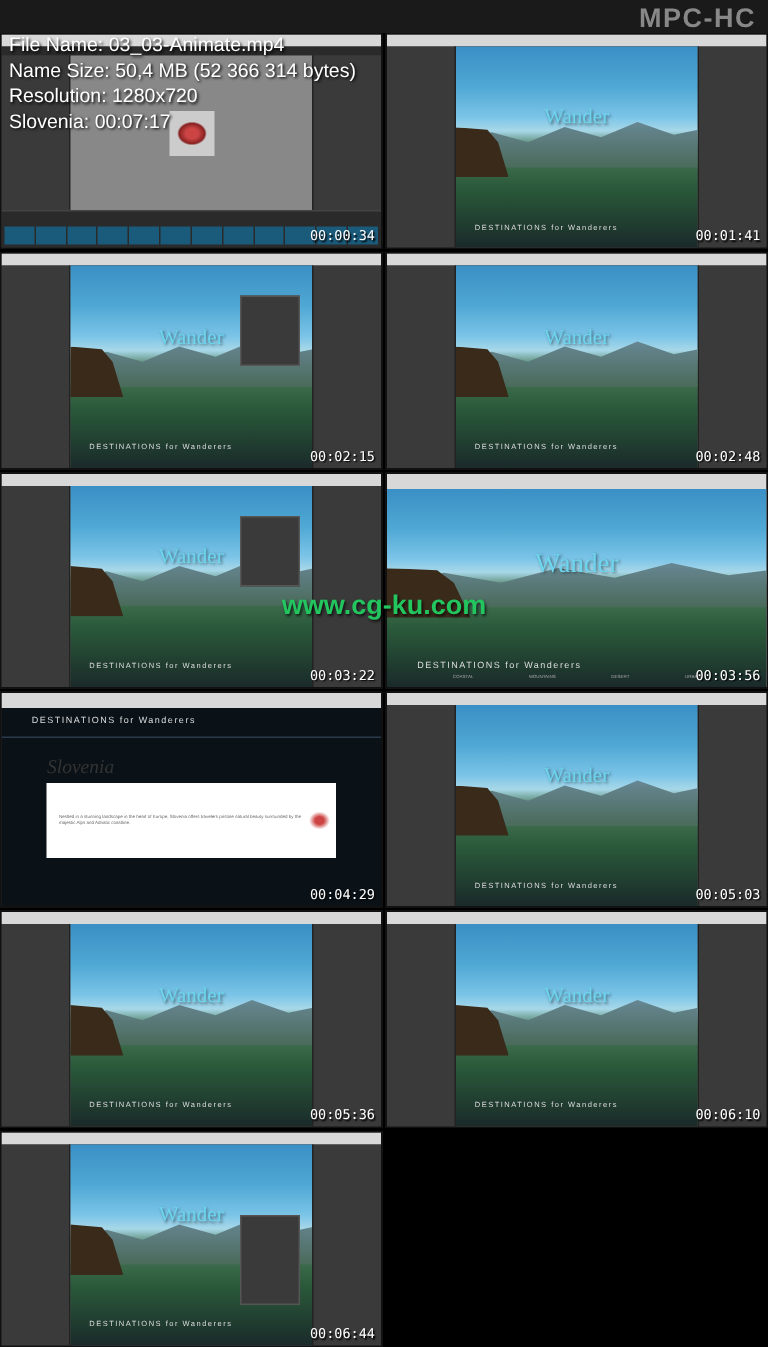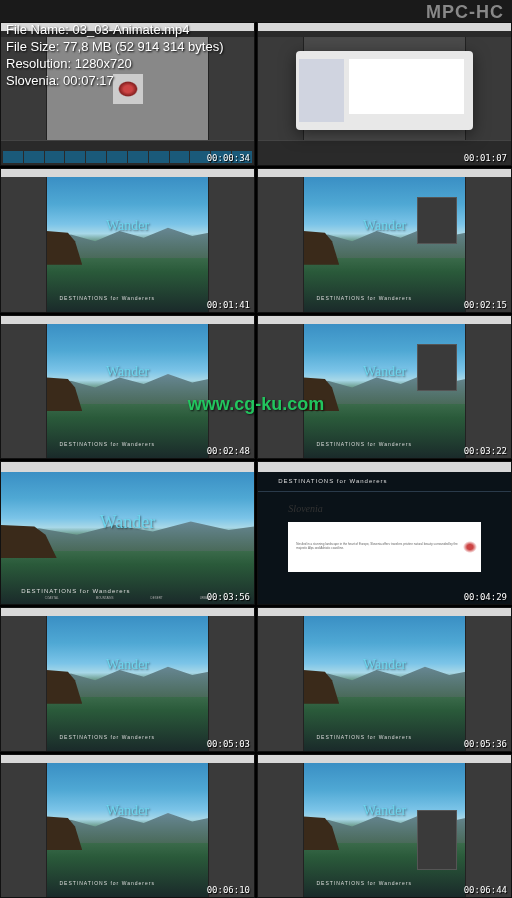--- a/index.html
+++ b/index.html
@@ -255,21 +255,21 @@
       align-items: center;
       padding: 4px;
     }
     .slovenia-title {
       position: absolute;
       top: 10%;
       left: 12%;
       font-family: cursive;
       font-style: italic;
       color: #333;
-      font-size: 10px;
+      font-size: 13px;
     }
     .s-butterfly {
       width: 14px;
       height: 12px;
       background: radial-gradient(ellipse, #c44 30%, transparent 70%);
     }
     .s-text {
       flex: 1;
       font-size: 3px;
       color: #666;
@@ -297,21 +297,21 @@
   </style>
 </head>
 <body>
 
 <div class="logo">MPC-HC</div>
 
 <div class="playback-bar"></div>
 
 <div class="file-info">
   <div><span>File Name:</span> <span>03_03-Animate.mp4</span></div>
-  <div><span>File Size:</span> <span>77,8 MB (52 914 314 bytes)</span></div>
+  <div><span>Name Size:</span> <span>50,4 MB (52 366 314 bytes)</span></div>
   <div><span>Resolution:</span> <span>1280x720</span></div>
   <div><span>Slovenia:</span> <span>00:07:17</span></div>
 </div>
 
 <div class="watermark">www.cg-ku.com</div>
 
 <div class="grid">
 
   <div class="thumb">
     <div class="thumb-content">
@@ -339,39 +339,20 @@
             <div class="timeline-track"></div>
           <div class="timeline-track"></div>
             <div class="timeline-track"></div>
             <div class="timeline-track"></div>
         </div>
       </div>
     </div>
     <div class="timestamp">00:00:34</div>
   </div>
 
-  <div class="thumb">
-    <div class="thumb-content">
-      <div class="dark-ui">
-        <div class="menubar"></div>
-        <div class="toolbar"></div>
-        <div class="workspace">
-          <div class="panel-left"></div>
-          <div class="canvas"></div>
-          <div class="panel-right"></div>
-        </div>
-        <div class="timeline"></div>
-      </div>
-      <div class="dialog">
-        <div class="dialog-sidebar"></div>
-        <div class="dialog-main"></div>
-      </div>
-    </div>
-    <div class="timestamp">00:01:07</div>
-  </div>
 
   <div class="thumb">
     <div class="thumb-content">
       <div class="dark-ui">
         <div class="menubar"></div>
         <div class="workspace">
           <div class="panel-left"></div>
           <div class="canvas" style="padding:0">
             <div class="sky-landscape">
               <div class="mountains"></div>

